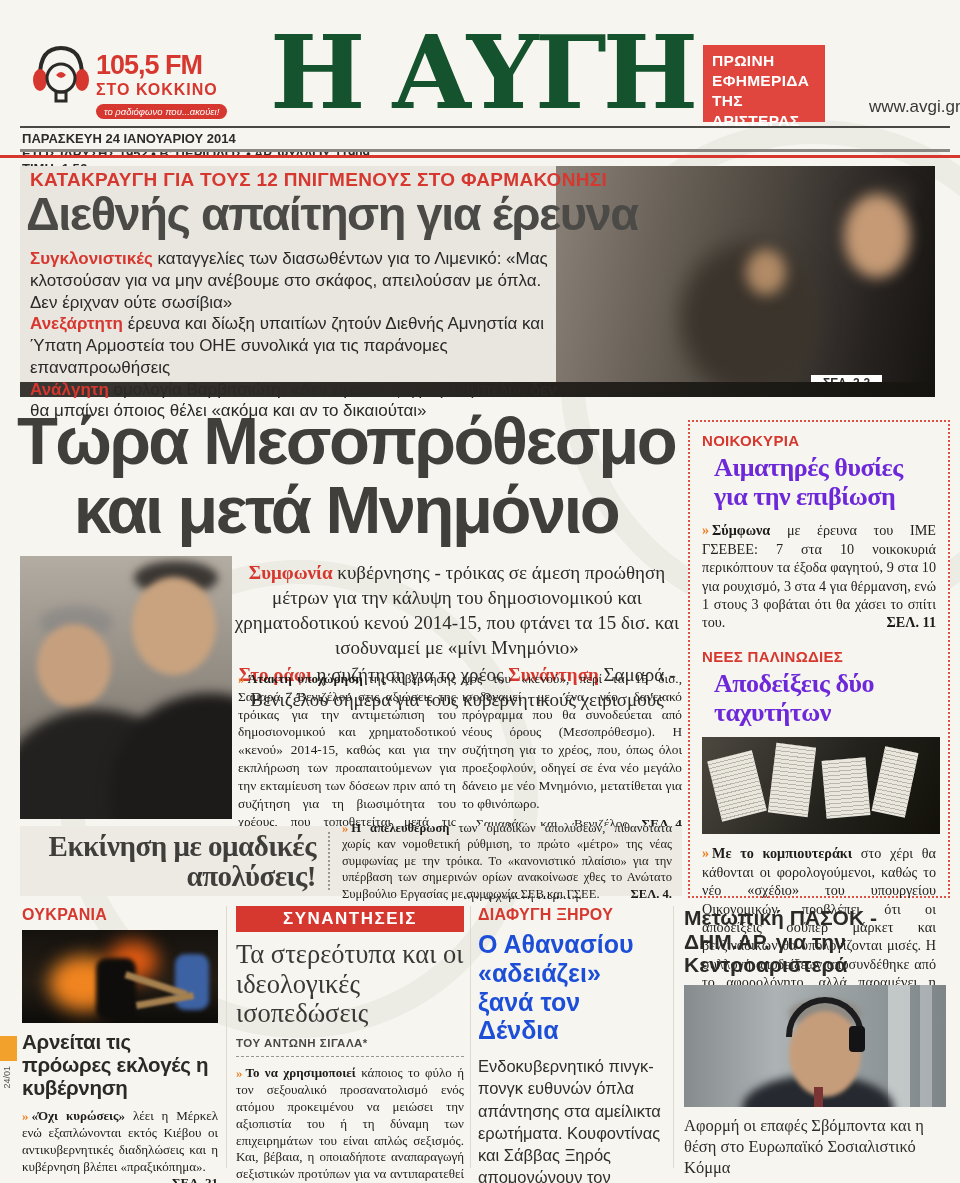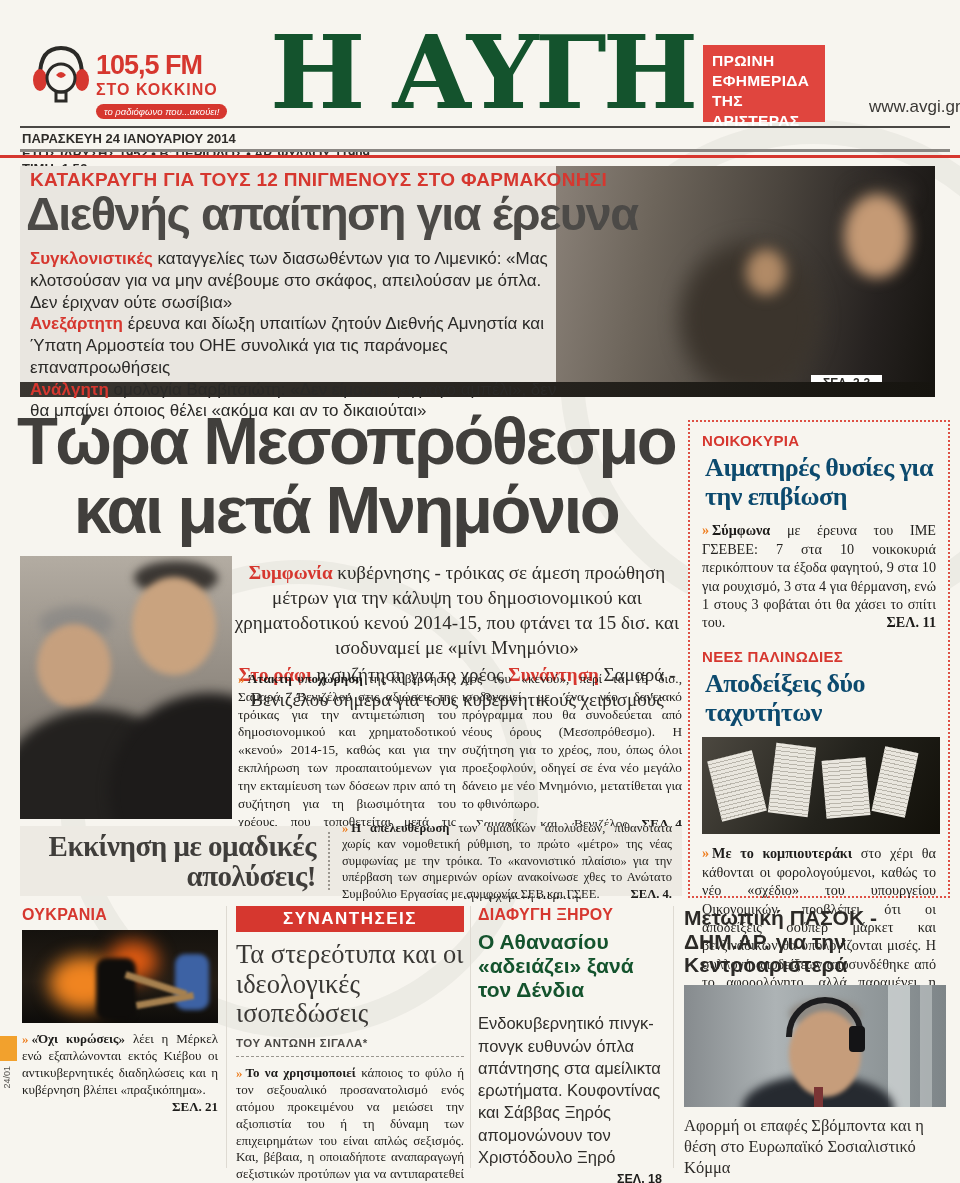--- a/index.html
+++ b/index.html
@@ -67,21 +67,21 @@
   .strip{left:20px;top:826px;width:662px;height:70px;background:#edeae3;display:flex;align-items:center;box-sizing:border-box;padding:6px 10px;}
   .strip-head{width:286px;text-align:right;font-family:"Liberation Serif",serif;font-weight:bold;
               font-size:29px;line-height:1.05;color:#403e3b;letter-spacing:-0.5px;}
   .strip-div{align-self:stretch;border-left:2px dotted #9a968f;margin:0 12px;}
   .strip-body{flex:1;font-family:"Liberation Serif",serif;font-size:12.6px;line-height:1.3;color:#23221f;text-align:justify;}
   
   .sidebar{left:688px;top:420px;width:262px;height:478px;border:2px dotted #de5044;box-sizing:border-box;
            padding:10px 12px;background:#f7f5ef;}
   .sb-kicker{font-size:15px;font-weight:bold;color:#d6372f;letter-spacing:.3px;}
   .sb-headline{font-family:"Liberation Serif",serif;font-weight:bold;font-size:26px;line-height:1.12;
-               color:#0c4a6e;margin:4px 0 10px 3px;letter-spacing:-0.5px;}
+               color:#6d28d9;margin:4px 0 10px 12px;letter-spacing:-0.5px;}
   .sb-body{font-family:"Liberation Serif",serif;font-size:14.2px;line-height:1.3;color:#23221f;text-align:justify;}
   .photo-receipts{position:relative;width:238px;height:97px;margin:2px 0 10px 0;overflow:hidden;
       background:linear-gradient(120deg,#4c4840 0%,#23221c 55%,#121009 100%);}
   .slip{position:absolute;background:#e9e6de;
         background-image:repeating-linear-gradient(180deg,transparent 0 3px,#b9b5ab 3px 4px);}
   .sb-sec2{margin-top:16px;}
   
   .vr{top:906px;height:262px;width:1px;background:#dedad2;}
   .sec-kicker{font-size:16px;font-weight:bold;color:#d6372f;letter-spacing:.3px;}
   .sec-headline{font-weight:bold;font-size:20.5px;line-height:1.12;color:#2c2a27;letter-spacing:-0.3px;}
@@ -95,21 +95,21 @@
   .riot-fig-dark{left:38%;top:30%;width:40px;height:62px;background:#0f0d0b;border-radius:10px;filter:blur(2px);position:absolute;}
   .riot-plank{position:absolute;background:#a5804f;filter:blur(1px);}
   .meetings{left:236px;top:906px;width:228px;}
   .mt-banner{background:#d6372f;color:#fff;font-weight:bold;font-size:17px;text-align:center;
              letter-spacing:1.5px;padding:3px 0;}
   .mt-headline{font-family:"Liberation Serif",serif;font-size:26.5px;line-height:1.12;
                color:#3a3835;margin:8px 0 8px 0;}
   .mt-byline{font-size:11.5px;font-weight:bold;color:#4a4845;letter-spacing:.5px;
              border-bottom:1px dashed #9a968f;padding-bottom:7px;margin-bottom:8px;}
   .xiros{left:478px;top:906px;width:184px;}
-  .xr-headline{font-weight:bold;font-size:21px;line-height:1.15;color:#14532d;margin:6px 12px 10px 0;}
+  .xr-headline{font-weight:bold;font-size:25px;line-height:1.15;color:#1d4ed8;margin:6px 12px 10px 0;}
   .xr-body{font-size:16.5px;line-height:1.35;color:#302e2b;}
   .pasok{left:684px;top:906px;width:262px;}
   .pk-headline{font-weight:bold;font-size:21px;line-height:1.12;color:#2c2a27;}
   .photo-interpreter{position:relative;width:262px;height:122px;margin:8px 0 8px 0;overflow:hidden;
       background:linear-gradient(90deg,#868b8e 0%,#adb3b5 35%,#9aa1a3 60%,#7e8588 100%);}
   .int-stripe1{position:absolute;left:78%;top:0;width:22px;height:100%;background:#cfd4d5;opacity:.8;}
   .int-stripe2{position:absolute;left:90%;top:0;width:12px;height:100%;background:#c4c9ca;opacity:.6;}
   .int-head{left:40%;top:22%;width:72px;height:86px;background:#c69d7b;filter:blur(2px);}
   .int-hair{left:40%;top:12%;width:72px;height:30px;background:#8e8a84;filter:blur(3px);}
   .int-band{position:absolute;left:39%;top:10%;width:78px;height:40px;border:6px solid #1d1d1f;
@@ -258,20 +258,21 @@
   <div class="abs ukraine">
     <div class="sec-kicker">ΟΥΚΡΑΝΙΑ</div>
     <div class="photo-riot">
       <div class="blob fire1"></div>
       <div class="blob fire2"></div>
       <div class="riot-fig-dark"></div>
       <div class="riot-fig-blue"></div>
       <div class="riot-plank" style="left:52%;top:55%;width:64px;height:7px;transform:rotate(18deg);"></div>
       <div class="riot-plank" style="left:58%;top:72%;width:58px;height:7px;transform:rotate(-10deg);"></div>
     </div>
+    <div class="sec-headline">Αρνείται τις πρόωρες εκλογές η κυβέρνηση</div>
     <div class="sec-body" style="margin-top:8px;">
       <span class="chev">»</span><span class="lead-b">«Όχι κυρώσεις»</span><span> λέει η Μέρκελ ενώ εξαπλώνονται εκτός Κιέβου οι αντικυβερνητικές διαδηλώσεις και η κυβέρνηση βλέπει «πραξικόπημα».</span>
       <span class="pref">ΣΕΛ. 21</span>
       <div class="clear"></div>
     </div>
   </div>
 
   <div class="abs meetings">
     <div class="mt-banner">ΣΥΝΑΝΤΗΣΕΙΣ</div>
     <div class="mt-headline">Τα στερεότυπα και οι ιδεολογικές ισοπεδώσεις</div>

